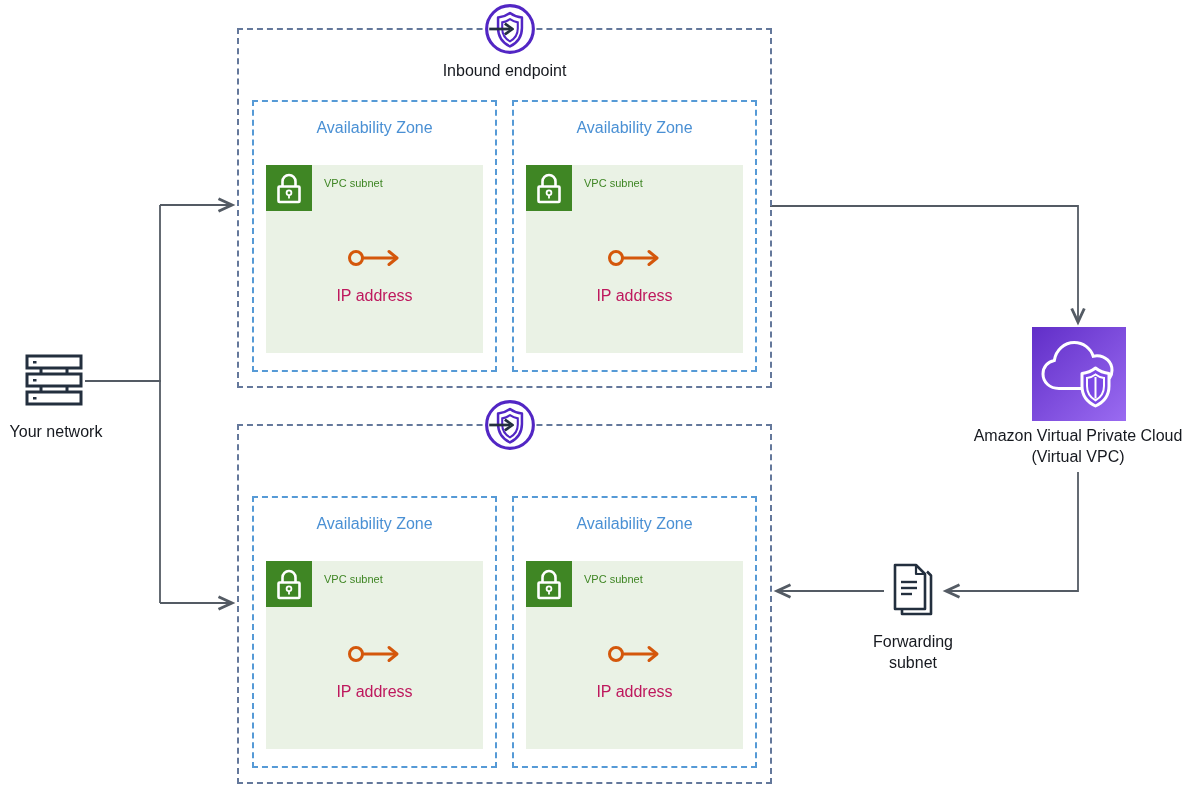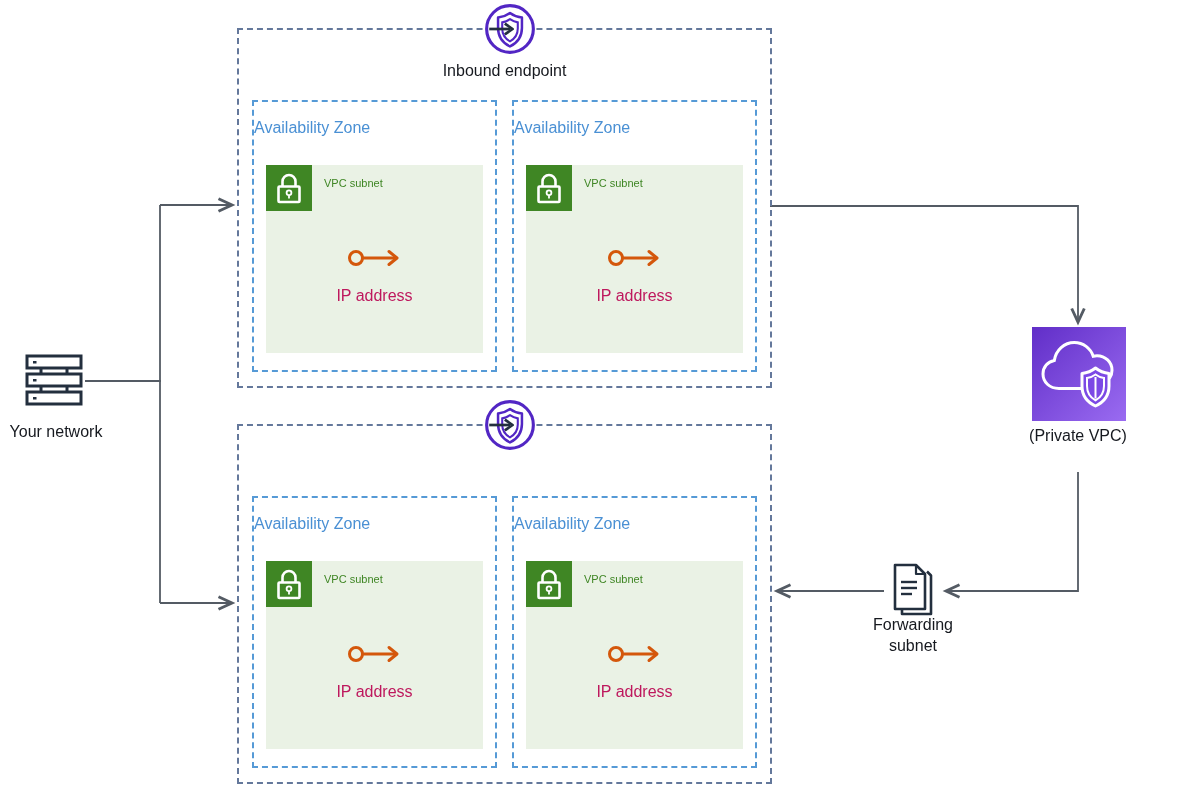--- a/index.html
+++ b/index.html
@@ -9,21 +9,21 @@
   
   #connectors{position:absolute;left:0;top:0;width:1200px;height:788px;pointer-events:none;}
   
   .group-box{position:absolute;left:237px;width:531px;height:356px;border:2px dashed #64789B;background:transparent;}
   .group-box.inbound{top:28px;}
   .group-box.outbound{top:424px;}
   .group-title{position:absolute;left:237px;width:535px;text-align:center;font-size:16px;color:#16191F;}
   .endpoint-badge{position:absolute;left:483px;width:54px;height:54px;}
   
   .az-box{position:absolute;width:241px;height:268px;border:2px dashed #569AD6;}
-  .az-label{display:block;margin-top:17px;text-align:left;font-size:16px;color:#4A90D4;}
+  .az-label{display:block;margin-top:17px;text-align:center;font-size:16px;color:#4A90D4;}
   .subnet-panel{position:absolute;left:12px;top:63px;width:217px;height:188px;background:#EAF2E5;}
   .lock-wrap{position:absolute;left:0;top:0;width:46px;height:46px;}
   .subnet-label{position:absolute;left:58px;top:12px;font-size:11px;color:#3F8624;}
   .ip-wrap{position:absolute;left:50%;top:80px;transform:translateX(-50%);width:56px;height:26px;}
   .ip-label{position:absolute;left:0;width:100%;top:122px;text-align:center;font-size:16px;color:#be185d;}
   
   .node-label{position:absolute;text-align:center;font-size:16px;color:#16191F;line-height:21px;}
 </style>
 </head>
 <body>
@@ -194,33 +194,34 @@
         </linearGradient>
       </defs>
       <rect x="0" y="0" width="94" height="94" fill="url(#vpcgrad)"></rect>
       <path d="M54 61.5 H27 C17.5 61.5 11 55 11 47 C11 40 15.7 34.6 22.3 33.5 C23.8 23 32.3 15.5 42.3 15.5 C51.2 15.5 58.6 21.2 61.2 29.2 C62.4 28.9 63.7 28.7 65 28.7 C73.4 28.7 80 35.2 80 43.2 C80 46 79.2 48.6 77.8 50.8" fill="none" stroke="#fff" stroke-width="3" stroke-linecap="round"></path>
       <path d="M63.5 41 C67.5 44.2 72.3 46 77 46.4 V59 C77 69 71.5 75.3 63.5 79 C55.5 75.3 50 69 50 59 V46.4 C54.7 46 59.5 44.2 63.5 41 Z" fill="#7C49E5" stroke="#fff" stroke-width="3" stroke-linejoin="round"></path>
       <path d="M63.5 47.5 C66 49.4 69 50.6 72 51 V59 C72 66 68.5 70.6 63.5 73.4 C58.5 70.6 55 66 55 59 V51 C58 50.6 61 49.4 63.5 47.5 Z" fill="none" stroke="#fff" stroke-width="2"></path>
       <path d="M63.5 50 V71.5" stroke="#fff" stroke-width="2"></path>
     </svg>
   </div>
   <div class="node-label" style="left:955px;top:425px;width:246px;">
-    <div>(Private VPC)</div>
+    <div>Amazon Virtual Private Cloud</div>
+    <div>(Virtual VPC)</div>
   </div>
 
   <div class="abs" style="left:890px;top:562px;width:50px;height:58px;">
     <svg viewBox="0 0 50 58" width="50" height="58">
       <path d="M37 9.5 L41 13.5 V52 H12 V47.5" fill="none" stroke="#232F3E" stroke-width="2.6" stroke-linejoin="round"></path>
       <path d="M5 3 H26 L35 12 V47 H5 Z" fill="#fff" stroke="#232F3E" stroke-width="2.6" stroke-linejoin="round"></path>
       <path d="M26 3 V12 H35" fill="none" stroke="#232F3E" stroke-width="2.2" stroke-linejoin="round"></path>
       <g stroke="#232F3E" stroke-width="2.4">
         <path d="M11 20 H27"></path>
         <path d="M11 26 H27"></path>
         <path d="M11 32 H22"></path>
       </g>
     </svg>
   </div>
-  <div class="node-label" style="left:853px;top:614px;width:120px;">
+  <div class="node-label" style="left:853px;top:631px;width:120px;">
     <div>Forwarding</div>
     <div>subnet</div>
   </div>
 
 </div>
 
 </body></html>

